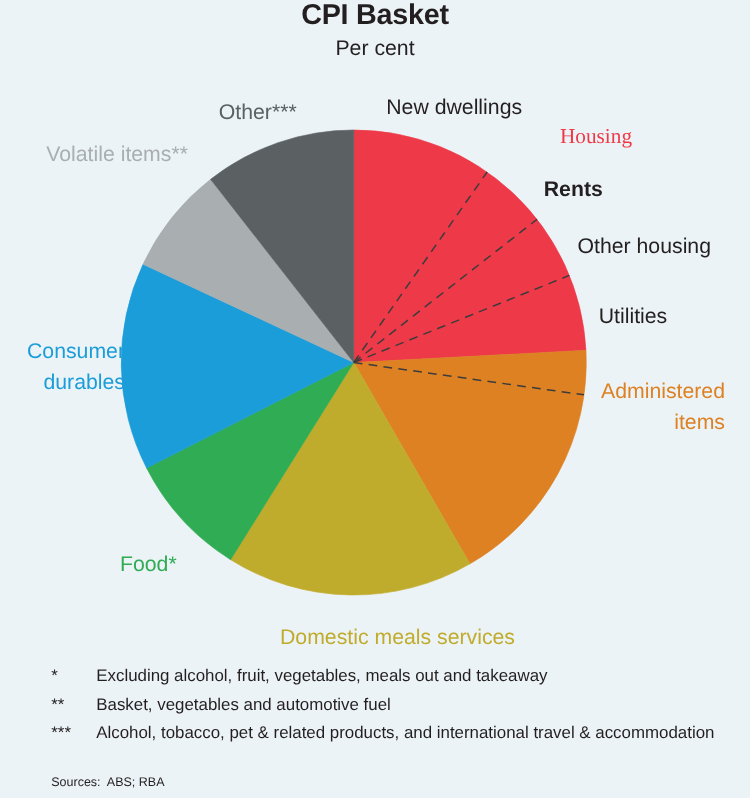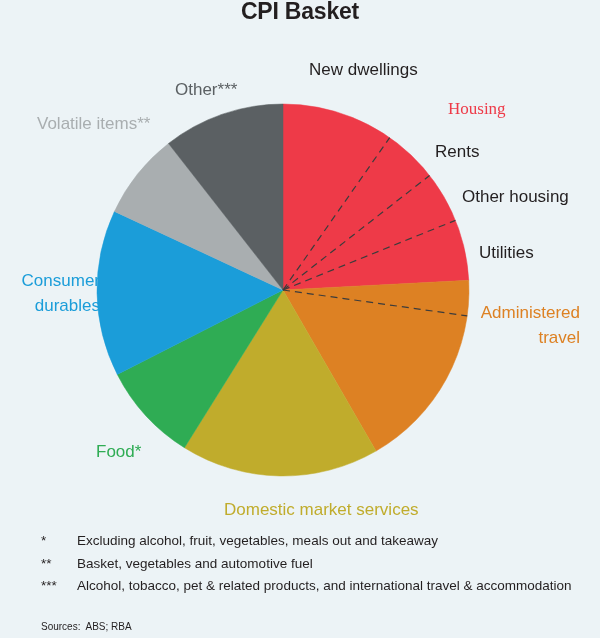--- a/index.html
+++ b/index.html
@@ -89,53 +89,54 @@
     color: #231f20;
     white-space: pre;
   }
 </style>
 </head>
 <body>
 
 <div id="chart-root">
 
   <div class="title">CPI Basket</div>
+  <div class="subtitle">Per cent</div>
 
   <svg class="pie" width="600" height="638" viewBox="0 0 600 638">
     <g id="slice-group">
         <path d="M 283 290 L 283.00 104.00 A 186 186 0 0 1 468.75 280.27 Z" fill="#ee3a48" stroke="#ee3a48" stroke-width="0.5"></path>
         <path d="M 283 290 L 468.75 280.27 A 186 186 0 0 1 376.00 451.08 Z" fill="#dd8123" stroke="#dd8123" stroke-width="0.5"></path>
         <path d="M 283 290 L 376.00 451.08 A 186 186 0 0 1 184.44 447.74 Z" fill="#c0ac2c" stroke="#c0ac2c" stroke-width="0.5"></path>
         <path d="M 283 290 L 184.44 447.74 A 186 186 0 0 1 117.27 374.44 Z" fill="#2fac54" stroke="#2fac54" stroke-width="0.5"></path>
         <path d="M 283 290 L 117.27 374.44 A 186 186 0 0 1 114.43 211.39 Z" fill="#1b9dd9" stroke="#1b9dd9" stroke-width="0.5"></path>
         <path d="M 283 290 L 114.43 211.39 A 186 186 0 0 1 168.49 143.43 Z" fill="#a9aeb0" stroke="#a9aeb0" stroke-width="0.5"></path>
         <path d="M 283 290 L 168.49 143.43 A 186 186 0 0 1 283.00 104.00 Z" fill="#5b6063" stroke="#5b6063" stroke-width="0.5"></path>
       </g>
     <g id="divider-group">
         <line x1="283" y1="290" x2="389.69" y2="137.64" stroke="#3c3c3c" stroke-width="1.2" stroke-dasharray="7 5"></line>
         <line x1="283" y1="290" x2="429.57" y2="175.49" stroke="#3c3c3c" stroke-width="1.2" stroke-dasharray="7 5"></line>
         <line x1="283" y1="290" x2="455.46" y2="220.32" stroke="#3c3c3c" stroke-width="1.2" stroke-dasharray="7 5"></line>
         <line x1="283" y1="290" x2="467.19" y2="315.89" stroke="#3c3c3c" stroke-width="1.2" stroke-dasharray="7 5"></line>
       </g>
   </svg>
 
-  <div class="lbl" style="left:309px; top:60px;text-align:right;">New dwellings</div>
+  <div class="lbl" style="left:309px; top:76px;text-align:right;">New dwellings</div>
 
   <div class="lbl red" style="left:448px; top:99px;font-family:Liberation Serif, serif;">Housing</div>
 
-  <div class="lbl" style="left:435px; top:142px;">Rents</div>
+  <div class="lbl" style="left:435px; top:142px;font-weight:bold;">Rents</div>
 
   <div class="lbl" style="left:462px; top:187px;">Other housing</div>
 
   <div class="lbl" style="left:479px; top:243px;">Utilities</div>
 
   <div class="lbl orange right" style="left:420px; top:303px; width:160px;">Administered</div>
-  <div class="lbl orange right" style="left:420px; top:328px; width:160px;">travel</div>
+  <div class="lbl orange right" style="left:420px; top:328px; width:160px;">items</div>
 
-  <div class="lbl gold" style="left:224px; top:500px;">Domestic market services</div>
+  <div class="lbl gold" style="left:224px; top:500px;">Domestic meals services</div>
 
   <div class="lbl green" style="left:96px; top:442px;">Food*</div>
 
   <div class="lbl blue" style="left:2px; top:271px; width:98px; text-align:right;">Consumer</div>
   <div class="lbl ltgray" style="left:37px; top:114px;">Volatile items**</div>
 
   <div class="lbl blue" style="left:2px; top:296px; width:98px; text-align:right;">durables</div>
 
   <div class="lbl dkgray" style="left:175px; top:80px;">Other***</div>
 

